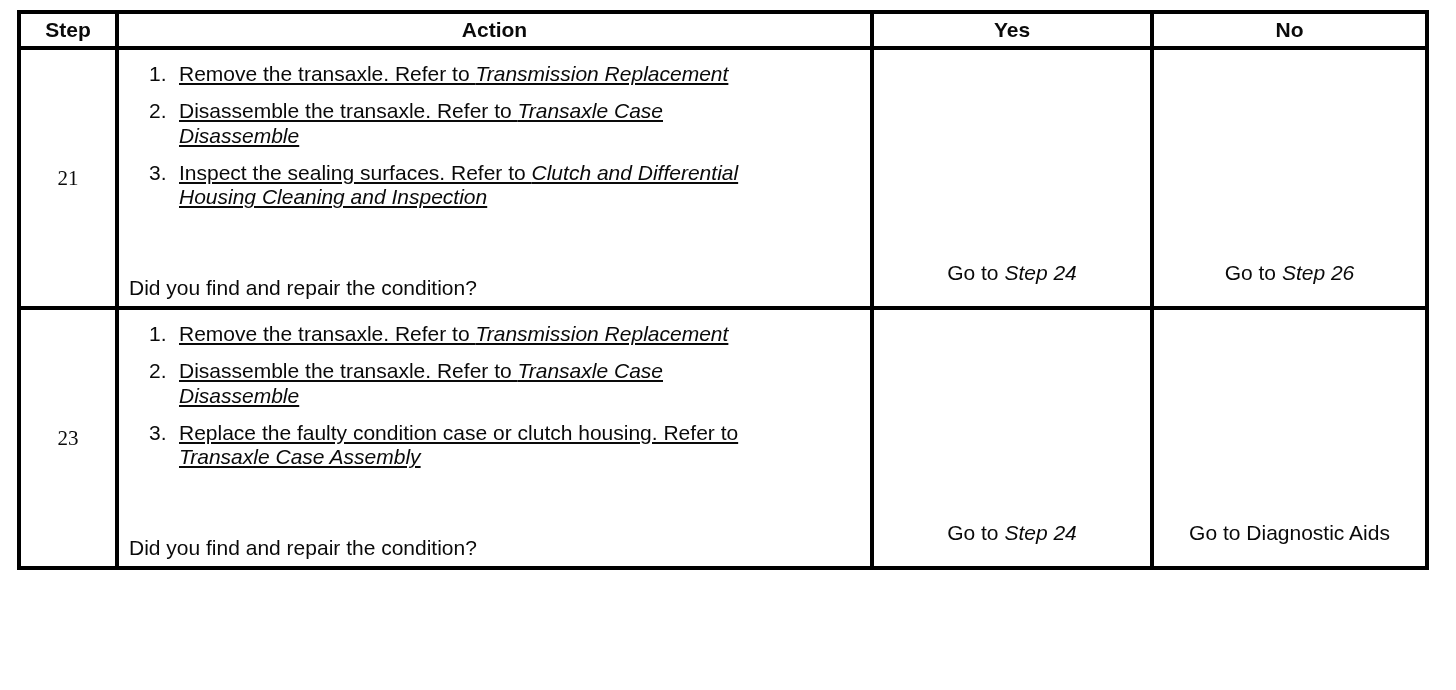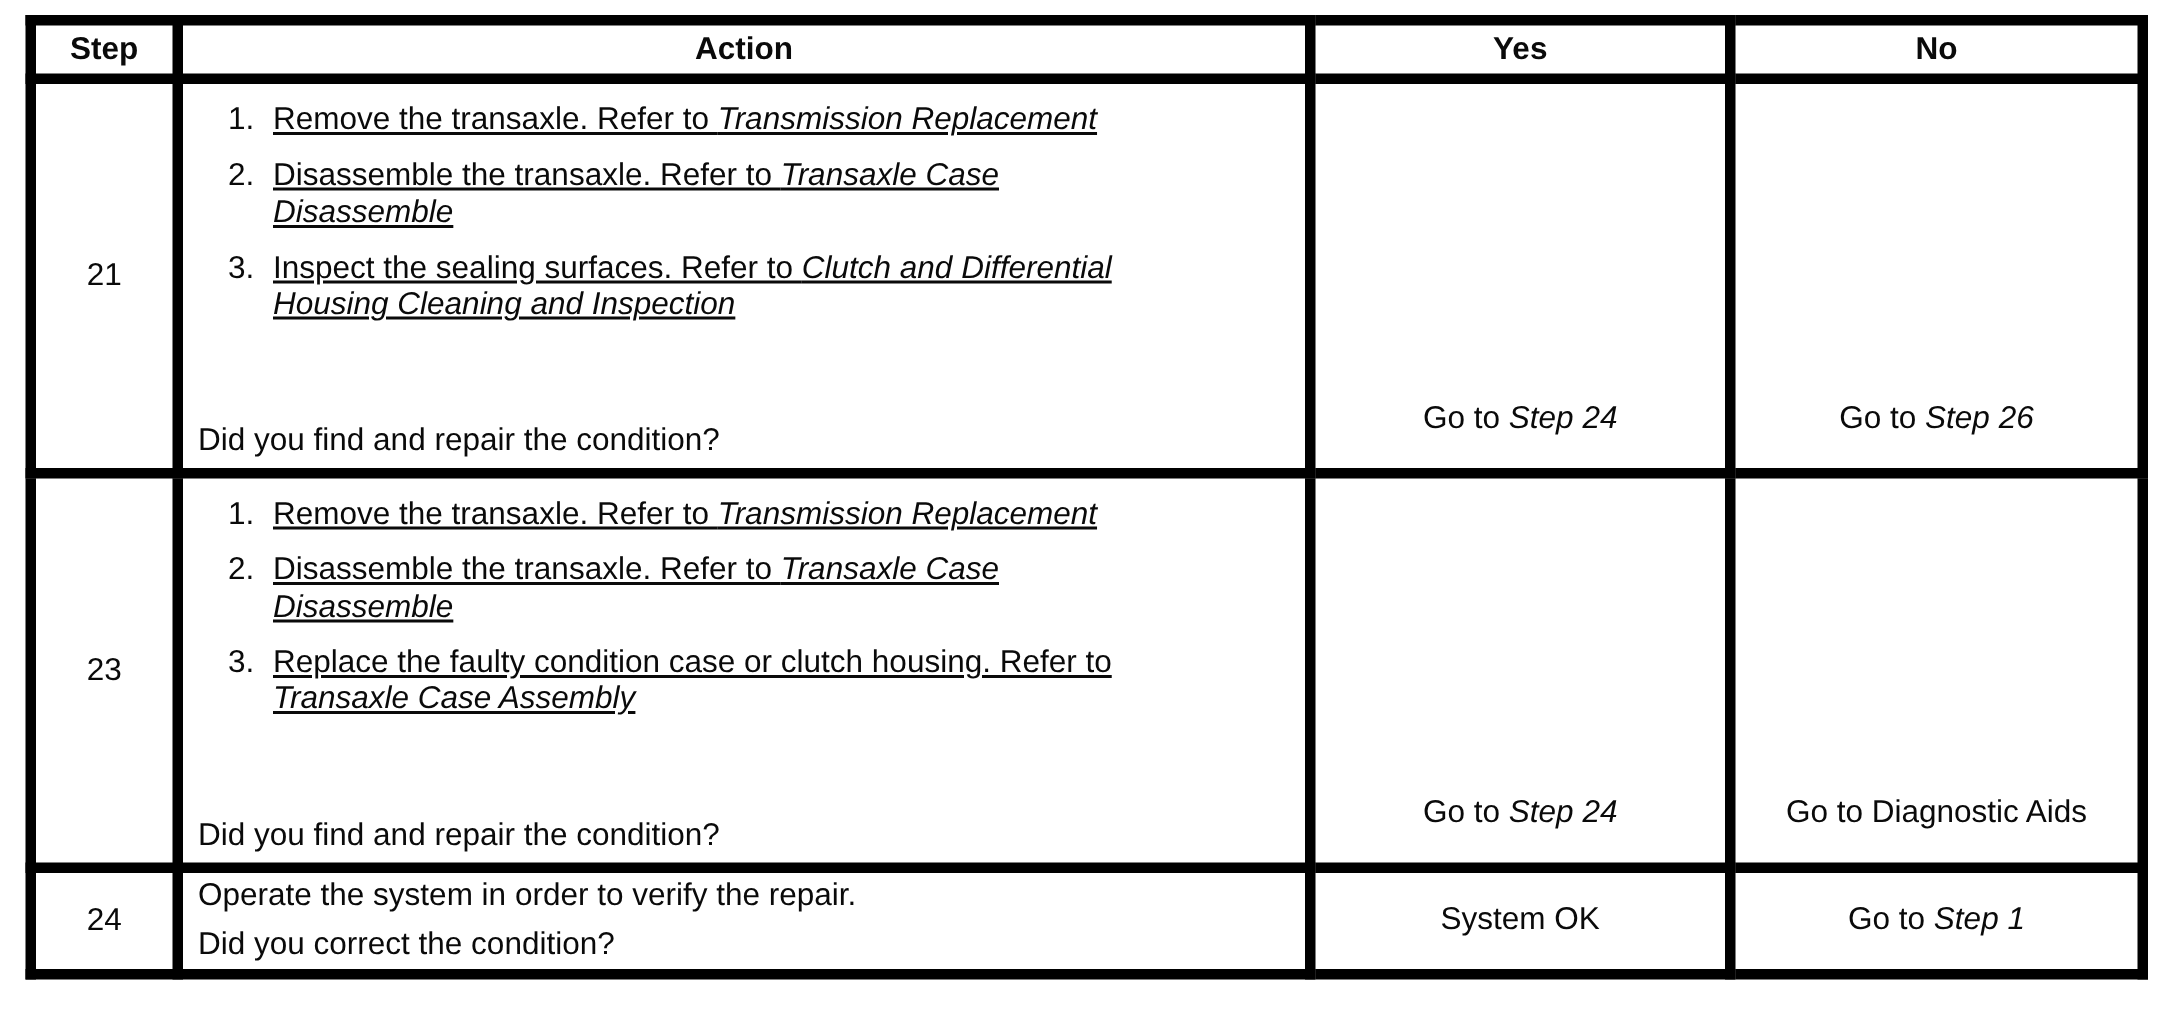--- a/index.html
+++ b/index.html
@@ -20,37 +20,38 @@
     width: 1408px;
     background: #ffffff;
     border: 4px solid #0a0a0a;
   }
   col.c-step { width: 98px; }
   col.c-action { width: 755px; }
   col.c-yes { width: 280px; }
   col.c-no { width: 275px; }
 
   td, th {
-    border: 7px solid #000000;
+    border: 4px solid #000000;
     padding: 0;
     vertical-align: top;
     font-size: 21px;
     line-height: 1.16;
   }
   th.hdr {
     height: 32px;
     font-weight: bold;
     text-align: center;
     vertical-align: middle;
     font-size: 21px;
   }
   td.step-cell {
     text-align: center;
     vertical-align: middle;
     font-size: 21px;
+    font-family: Liberation Serif, serif;
   }
   td.action-cell { padding: 0; }
   .action-inner {
     display: flex;
     flex-direction: column;
     height: 100%;
     box-sizing: border-box;
     padding: 12px 8px 6px 10px;
   }
   .action-inner.tall { height: 256px; }
@@ -167,30 +168,15 @@
         </div>
       </td>
       <td class="ans-cell">
         <div class="ans"><span>Go to </span><i>Step 24</i></div>
       </td>
       <td class="ans-cell">
         <div class="ans"><span>Go to Diagnostic Aids</span><i></i></div>
       </td>
     </tr>
 
-    <tr>
-      <td class="step-cell">24</td>
-      <td class="action-cell">
-        <div class="two-line">
-          <div>Operate the system in order to verify the repair.</div>
-          <div>Did you correct the condition?</div>
-        </div>
-      </td>
-      <td class="ans-cell">
-        <div class="ans"><span>System OK</span><i></i></div>
-      </td>
-      <td class="ans-cell">
-        <div class="ans"><span>Go to </span><i>Step 1</i></div>
-      </td>
-    </tr>
   </tbody>
     </table>
 </div>
 
 </body></html>

